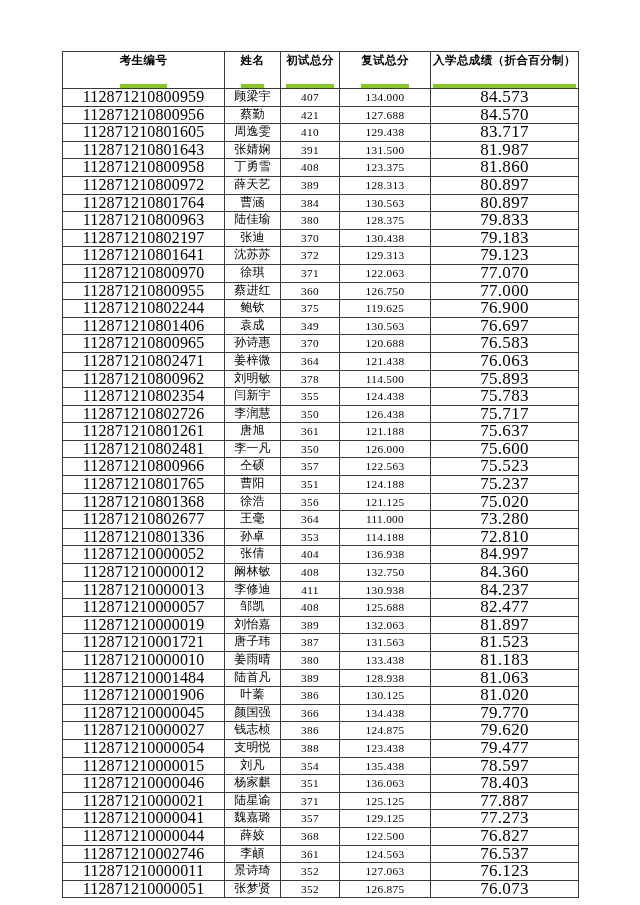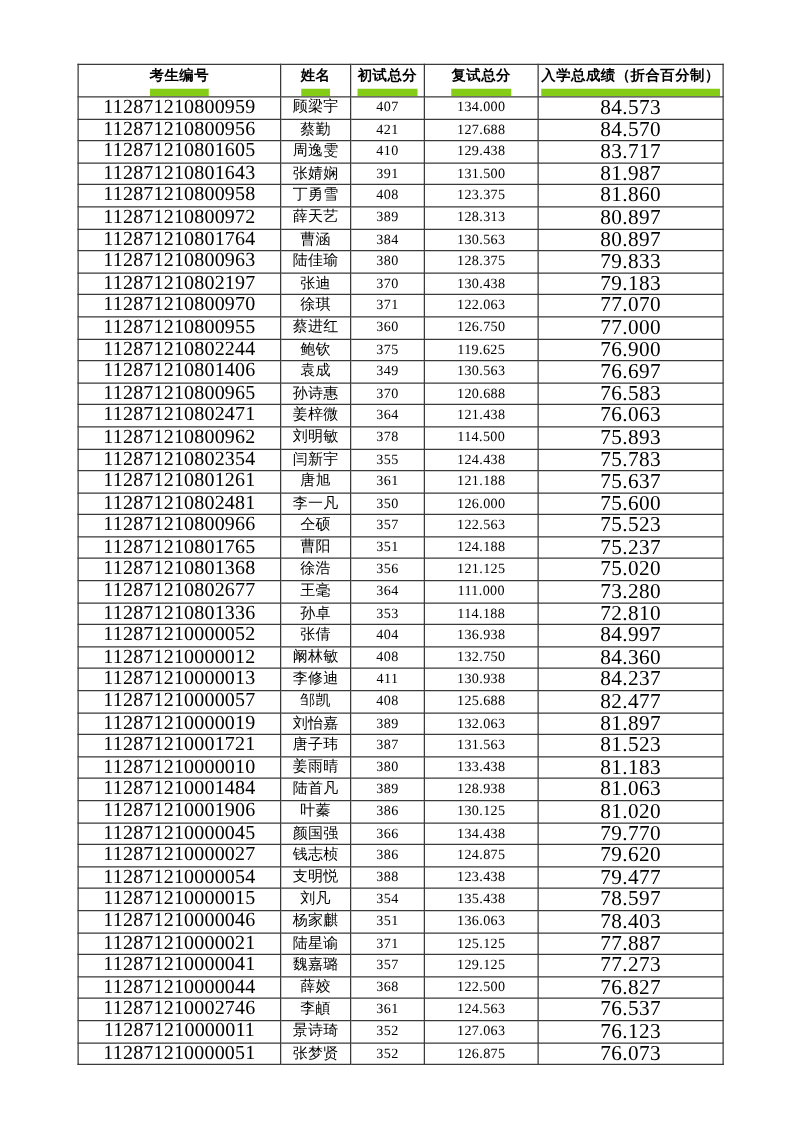--- a/index.html
+++ b/index.html
@@ -74,22 +74,22 @@
   td.score-cell {
     font-size: 17px;
     letter-spacing: 0.3px;
   }
   th.h-id, th.h-name, th.h-pre, th.h-post, th.h-total {
     font-family: "DejaVu Sans", "Liberation Sans", sans-serif;
     font-size: 11px;
   }
   th .hdr-underline {
     display: inline-block;
-    border-bottom: 6px solid #84cc16;
-    padding-bottom: 4px;
+    border-bottom: 4px solid #84cc16;
+    padding-bottom: 17px;
     line-height: 13px;
     text-align: right;
   }
 </style>
 </head>
 <body>
 
 <div class="page">
   <div class="table-wrap">
     <table class="score-table">
@@ -177,20 +177,27 @@
             <td class="score-cell">79.833</td>
           </tr>
           <tr>
             <td class="id-cell">112871210802197</td>
             <td class="name-cell">张迪</td>
             <td class="num-cell">370</td>
             <td class="num-cell">130.438</td>
             <td class="score-cell">79.183</td>
           </tr>
           <tr>
+            <td class="id-cell">112871210801641</td>
+            <td class="name-cell">沈苏苏</td>
+            <td class="num-cell">372</td>
+            <td class="num-cell">129.313</td>
+            <td class="score-cell">79.123</td>
+          </tr>
+          <tr>
             <td class="id-cell">112871210800970</td>
             <td class="name-cell">徐琪</td>
             <td class="num-cell">371</td>
             <td class="num-cell">122.063</td>
             <td class="score-cell">77.070</td>
           </tr>
           <tr>
             <td class="id-cell">112871210800955</td>
             <td class="name-cell">蔡进红</td>
             <td class="num-cell">360</td>
@@ -231,20 +238,27 @@
             <td class="num-cell">378</td>
             <td class="num-cell">114.500</td>
             <td class="score-cell">75.893</td>
           </tr>
           <tr>
             <td class="id-cell">112871210802354</td>
             <td class="name-cell">闫新宇</td>
             <td class="num-cell">355</td>
             <td class="num-cell">124.438</td>
             <td class="score-cell">75.783</td>
+          </tr>
+          <tr>
+            <td class="id-cell">112871210802726</td>
+            <td class="name-cell">李润慧</td>
+            <td class="num-cell">350</td>
+            <td class="num-cell">126.438</td>
+            <td class="score-cell">75.717</td>
           </tr>
           <tr>
             <td class="id-cell">112871210801261</td>
             <td class="name-cell">唐旭</td>
             <td class="num-cell">361</td>
             <td class="num-cell">121.188</td>
             <td class="score-cell">75.637</td>
           </tr>
           <tr>
             <td class="id-cell">112871210802481</td>

